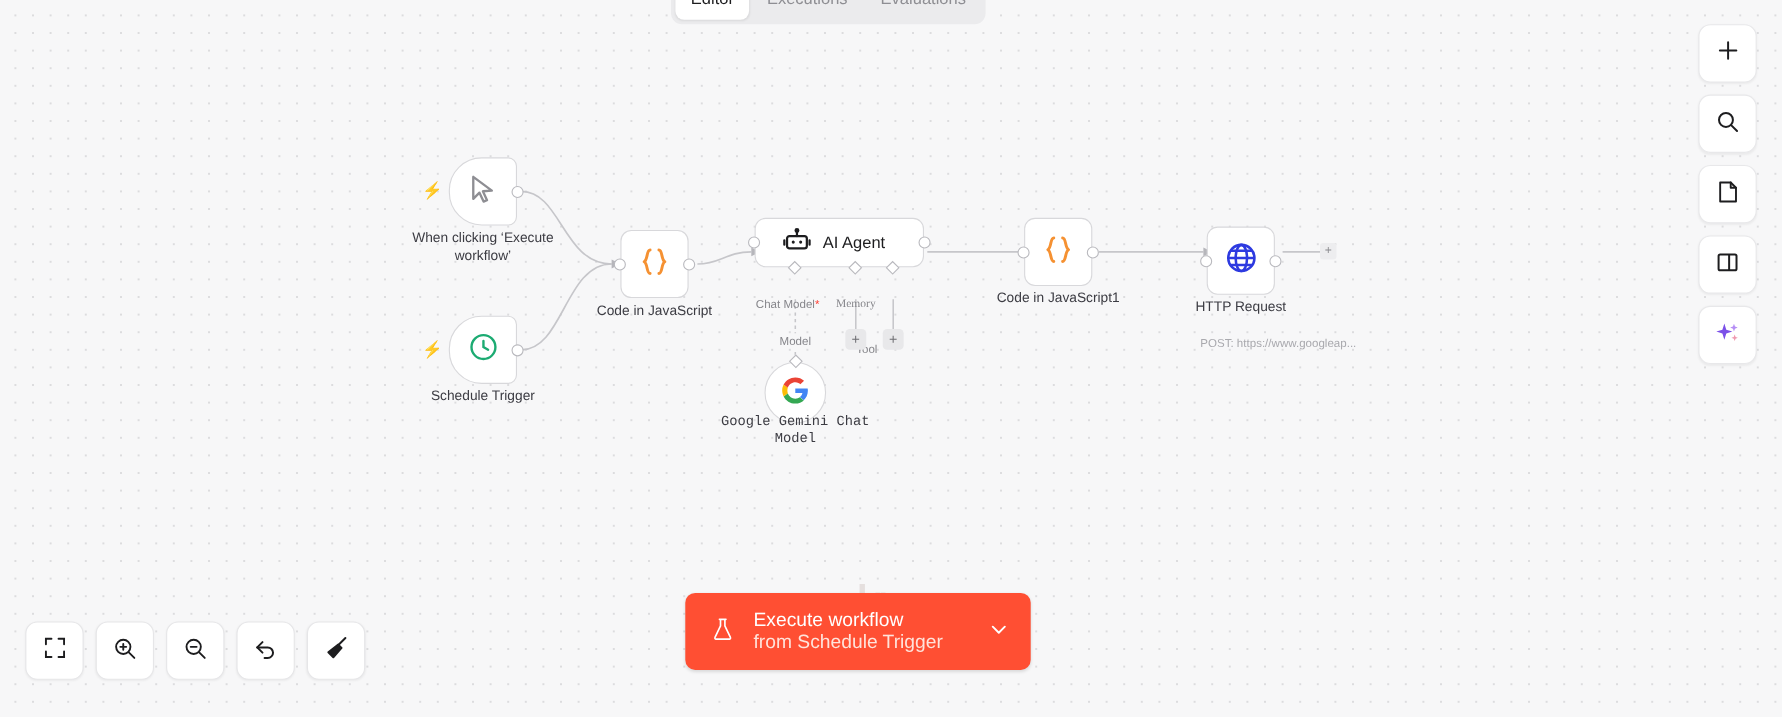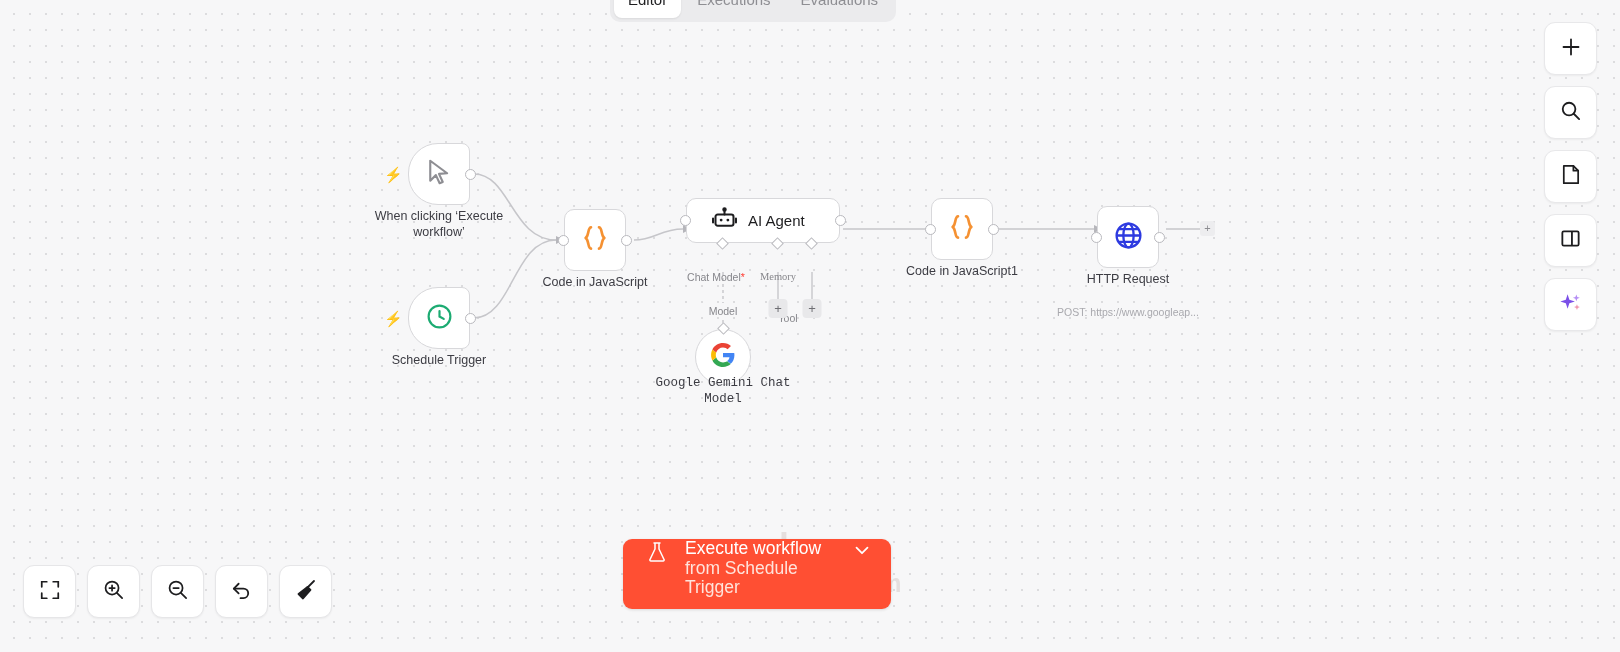--- a/index.html
+++ b/index.html
@@ -102,21 +102,21 @@
     line-height: 1.25;
     color: #3c3c43;
     white-space: pre-line;
   }
   .node-circle .caption { top: 47px; font-family: Liberation Mono, monospace; }
   .subcaption {
     position: absolute;
     top: 100px; left: 50%;
     transform: translateX(-50%);
     width: 210px;
-    text-align: center;
+    text-align: right;
     font-size: 10.5px;
     color: #a9a9ae;
     white-space: nowrap;
     overflow: hidden;
   }
 
   .bolt {
     position: absolute;
     left: -24px; top: 50%;
     transform: translateY(-50%);
@@ -226,24 +226,24 @@
     color: rgba(170,140,130,.22);
     pointer-events: none;
     z-index: 20;
     line-height: 1.05;
   }
   .watermark .wm2 { font-size: 25px; letter-spacing: 1px; }
 
   .exec-btn {
     position: absolute;
     left: 623px; top: 539px;
-    width: 268px; height: 70px;
+    width: 314px; height: 70px;
     background: #ff4f33;
     border-radius: 9px;
-    display: flex; 
+    display: flex; align-items: center;
     padding: 0 18px 0 22px;
     color: #fff;
     cursor: pointer;
     z-index: 25;
     box-shadow: 0 1px 3px rgba(0,0,0,.12);
   }
   .exec-btn .flask { margin-right: 16px; flex: 0 0 auto; }
   .exec-text { flex: 1 1 auto; }
   .exec-l1 { font-size: 17.5px; line-height: 1.12; }
   .exec-l2 { font-size: 17.5px; line-height: 1.12; color: #ffe3db; }

